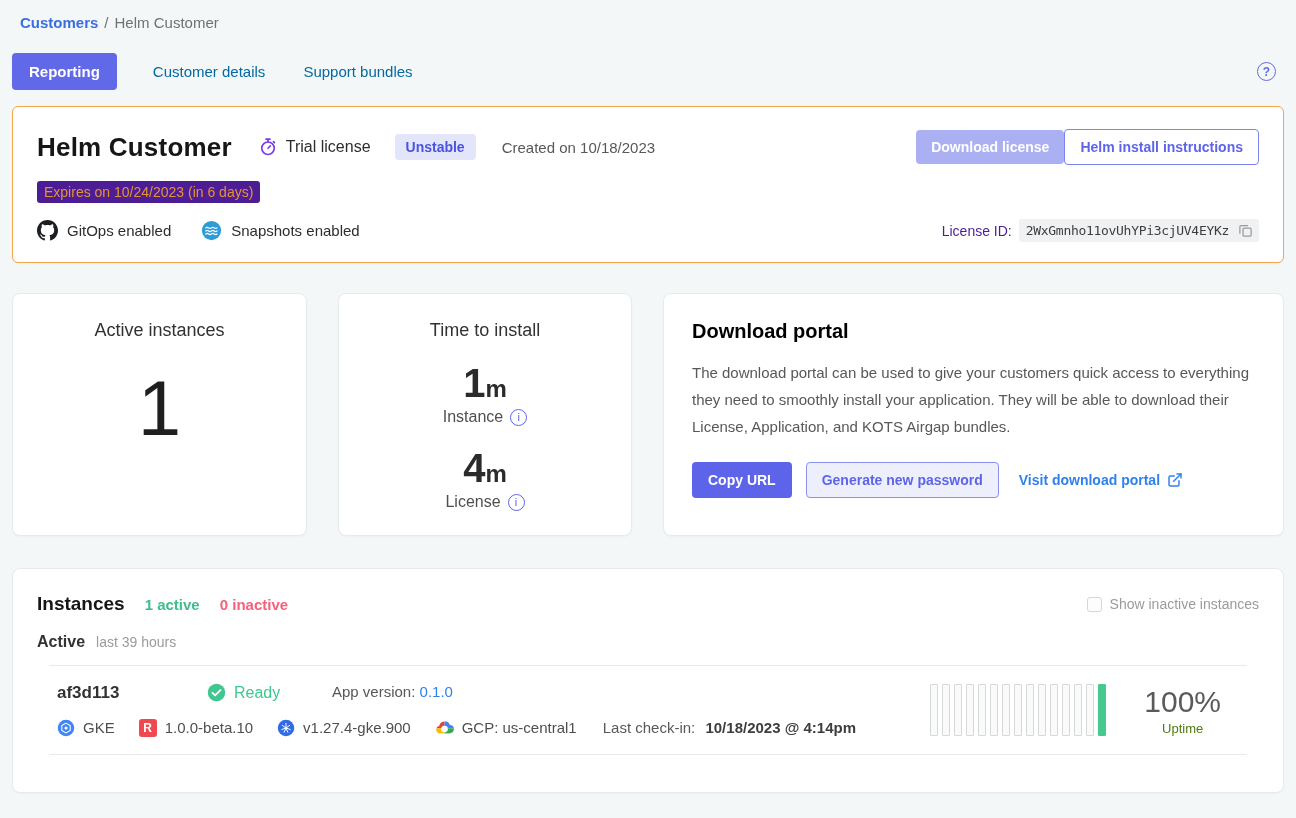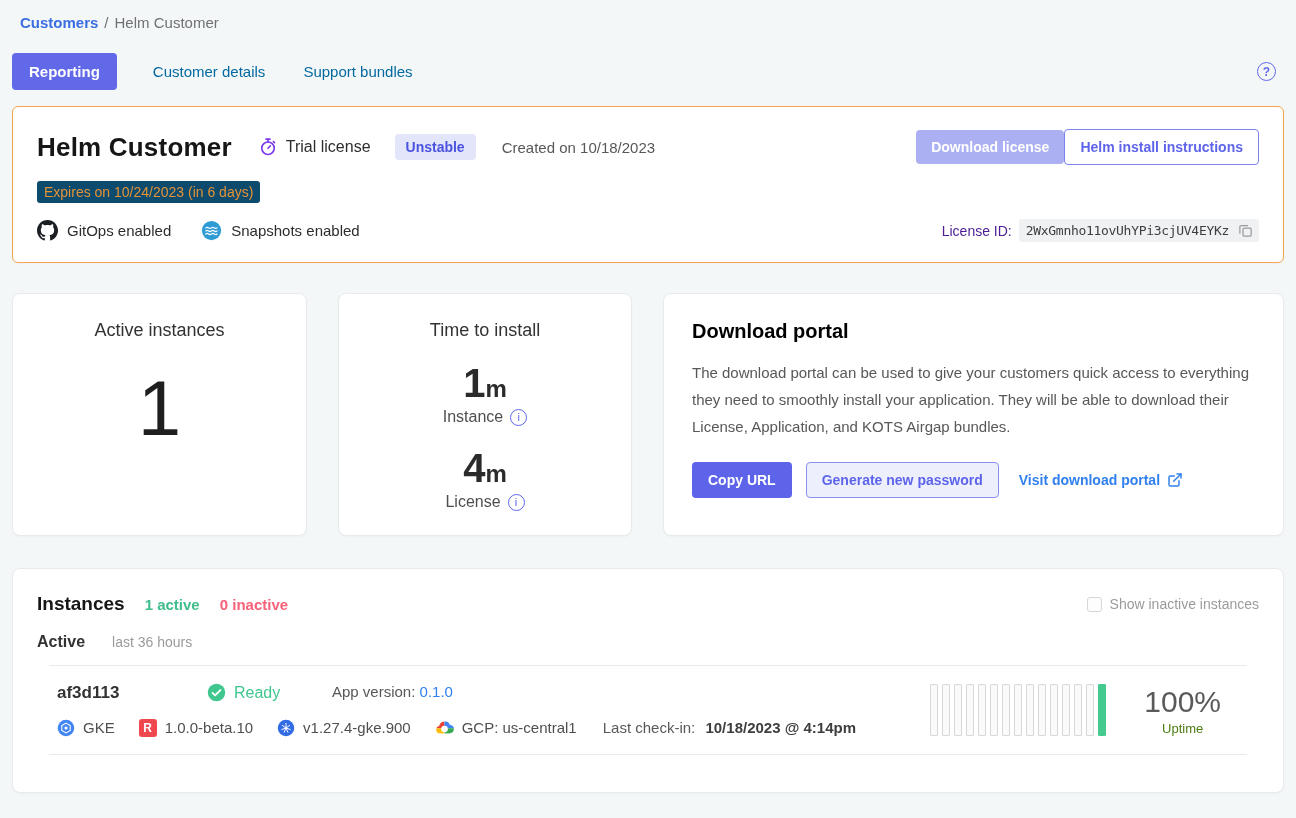--- a/index.html
+++ b/index.html
@@ -41,21 +41,21 @@
     margin-left:24px; background:#e3e5fb; color:#4a52e0; font-size:14px; font-weight:700;
     padding:5px 11px; border-radius:4px;
   }
   .created { margin-left:26px; font-size:15px; color:#585858; }
   .cc-spacer { flex:1; }
   .btn { font-size:14px; font-weight:700; border-radius:4px; padding:9px 15px; cursor:pointer; border:1px solid transparent; font-family:inherit; }
   .btn-outline { background:#fff; border:1px solid #7d83ee; color:#5d64ea; }
   .btn-disabled { background:#abb0f2; color:#fff; border:none; margin-left:14px; }
   .expires-chip {
     display:inline-block; margin-top:16px; font-size:14px; color:#e59234; font-weight:500;
-    background:#0c4a6e; padding:3px 7px; border-radius:3px;
+    background:#4c1d95; padding:3px 7px; border-radius:3px;
   }
   .cc-bottom { margin-top:16px; display:flex; align-items:center; justify-content:space-between; }
   .features { display:flex; align-items:center; gap:30px; }
   .feature { display:flex; align-items:center; gap:9px; font-size:15px; color:#2d2d2d; }
   .license-row { display:flex; align-items:center; gap:7px; }
   .license-lbl { font-size:14px; color:#4c1d95; }
   .license-code {
     font-family:"DejaVu Sans Mono", monospace; font-size:13px; color:#3e3e3e;
     background:#eff1f2; padding:4px 7px; border-radius:3px 0 0 3px; letter-spacing:-0.3px;
   }
@@ -88,21 +88,21 @@
   
   .instances-card { margin-top:32px; padding:24px 24px 0 24px; height:225px; overflow:hidden; }
   .inst-header { display:flex; align-items:center; }
   .inst-title { font-size:19px; font-weight:700; color:#161616; }
   .count { font-size:15px; font-weight:700; margin-left:20px; }
   .count.active { color:#3fbe8c; }
   .count.inactive { color:#f7617a; }
   .inst-header .right { margin-left:auto; display:flex; align-items:center; gap:8px; cursor:pointer; }
   .checkbox { width:15px; height:15px; border:1px solid #d5d8da; border-radius:3px; background:#fdfdfd; }
   .show-inactive { font-size:14px; color:#9b9b9b; }
-  .inst-sub { margin-top:18px; display:flex; align-items:baseline; gap:27px; }
+  .inst-sub { margin-top:18px; display:flex; align-items:baseline; gap:11px; }
   .inst-sub .lbl { font-size:16px; font-weight:700; color:#323232; }
   .inst-sub .range { font-size:14px; color:#9b9b9b; }
   .divider { border:none; border-top:1px solid #e7eaec; margin:14px 12px 0 12px; }
   .inst-row { display:flex; align-items:center; justify-content:space-between; padding:17px 20px 0 20px; }
   .line1 { display:flex; align-items:flex-start; }
   .inst-id { font-size:17px; font-weight:700; color:#323232; width:150px; }
   .status { display:flex; align-items:center; gap:8px; color:#3fc78f; font-size:16px; width:125px; }
   .appver { font-size:15px; color:#585858; }
   .appver a { color:#3080ee; text-decoration:none; cursor:pointer; }
   .line2 { margin-top:15px; display:flex; align-items:center; gap:24px; }
@@ -249,21 +249,21 @@
       <span class="count active">1 active</span>
       <span class="count inactive">0 inactive</span>
       <div class="right">
         <div class="checkbox"></div>
         <span class="show-inactive">Show inactive instances</span>
       </div>
     </div>
 
     <div class="inst-sub">
       <span class="lbl">Active</span>
-      <span class="range">last 36 hours</span>
+      <span class="range">last 39 hours</span>
     </div>
 
     <hr class="divider">
 
     <div class="inst-row">
       <div class="inst-left">
         <div class="line1">
           <span class="inst-id">af3d113</span>
           <span class="status">
             <span>

